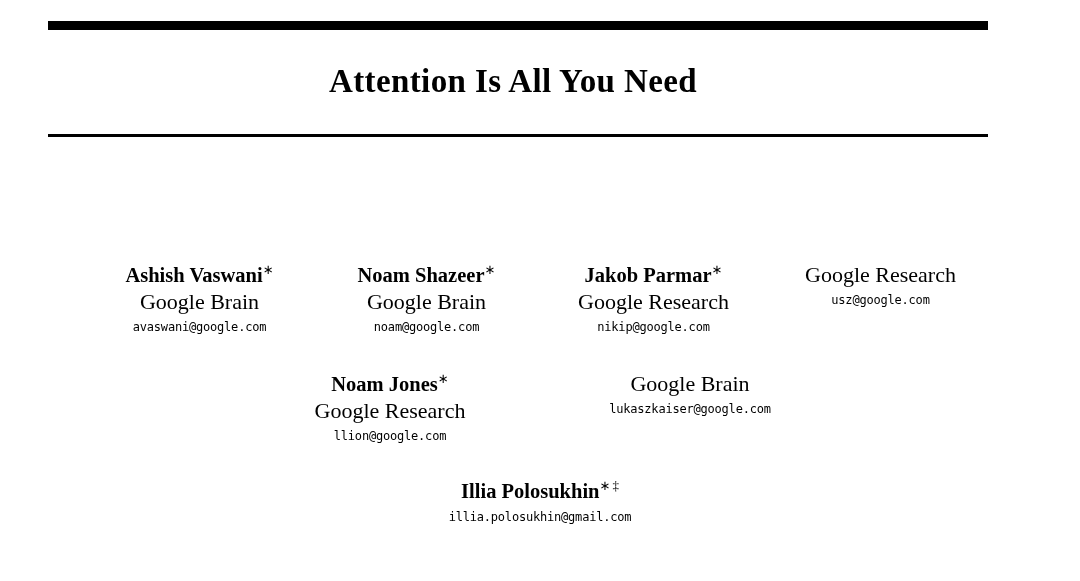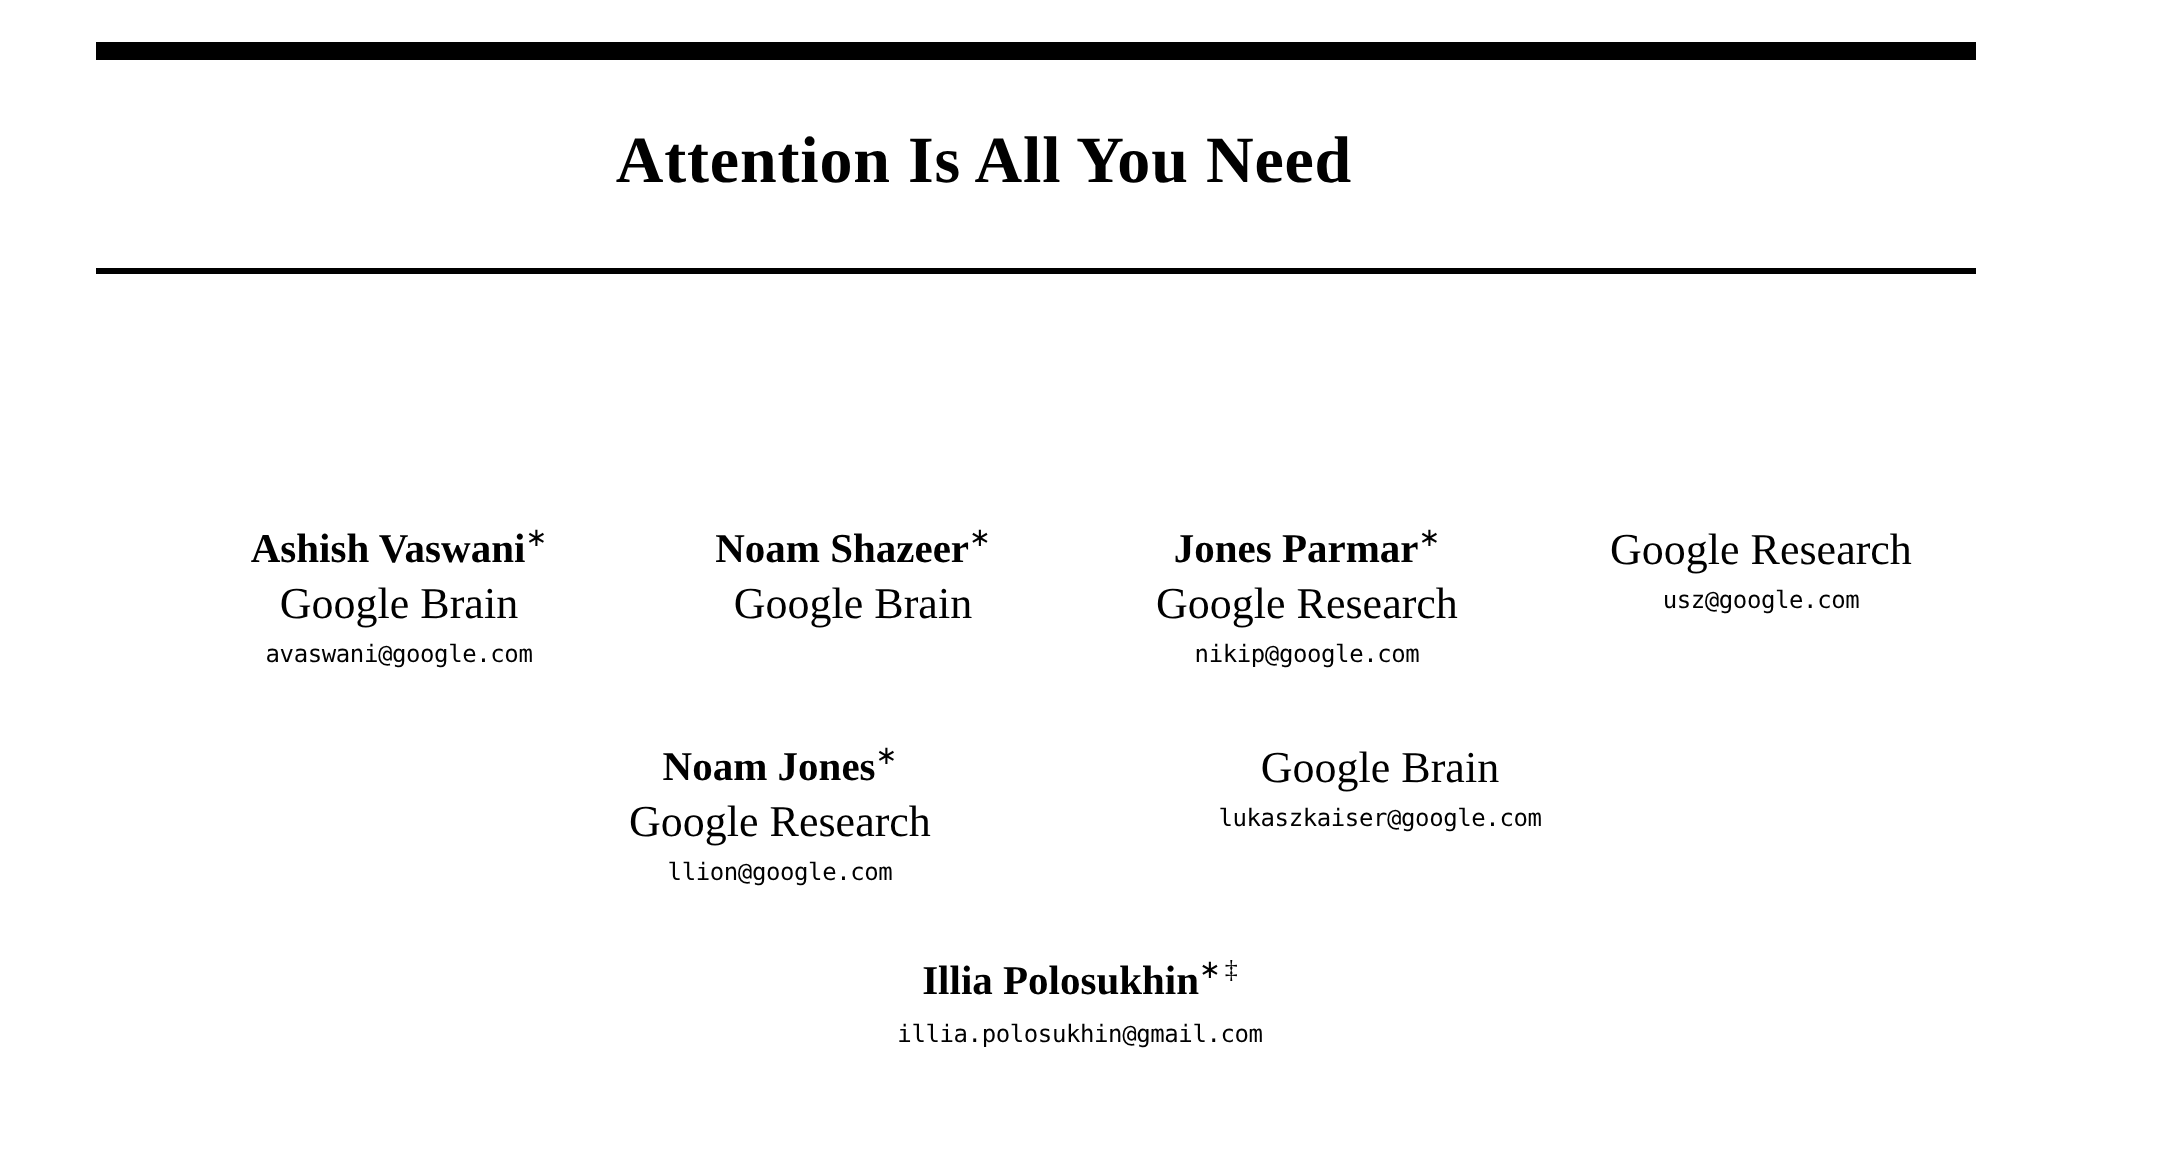--- a/index.html
+++ b/index.html
@@ -39,20 +39,21 @@
   .title {
     position: absolute;
     left: 0;
     top: 63px;
     width: 984px;
     text-align: center;
     font-size: 33px;
     font-weight: bold;
     letter-spacing: 0.4px;
     font-family: "Liberation Serif", serif;
+    padding-left: 21px;
   }
   .authors {
     position: absolute;
     left: 0;
     top: 262px;
     width: 1080px;
   }
   .author-row {
     display: flex;
     justify-content: center;
@@ -110,23 +111,24 @@
 
     <div class="author-row row1">
       <div class="author">
         <div class="a-name"><span>Ashish Vaswani</span><sup>∗</sup></div>
         <div class="a-affil">Google Brain</div>
         <div class="a-email">avaswani@google.com</div>
       </div>
       <div class="author">
         <div class="a-name"><span>Noam Shazeer</span><sup>∗</sup></div>
         <div class="a-affil">Google Brain</div>
+        <div class="a-email">noam@google.com</div>
       </div>
       <div class="author">
-        <div class="a-name"><span>Jones Parmar</span><sup>∗</sup></div>
+        <div class="a-name"><span>Jakob Parmar</span><sup>∗</sup></div>
         <div class="a-affil">Google Research</div>
         <div class="a-email">nikip@google.com</div>
       </div>
       <div class="author">
         <div class="a-affil">Google Research</div>
         <div class="a-email">usz@google.com</div>
       </div>
     </div>
 
     <div class="author-row row2">

